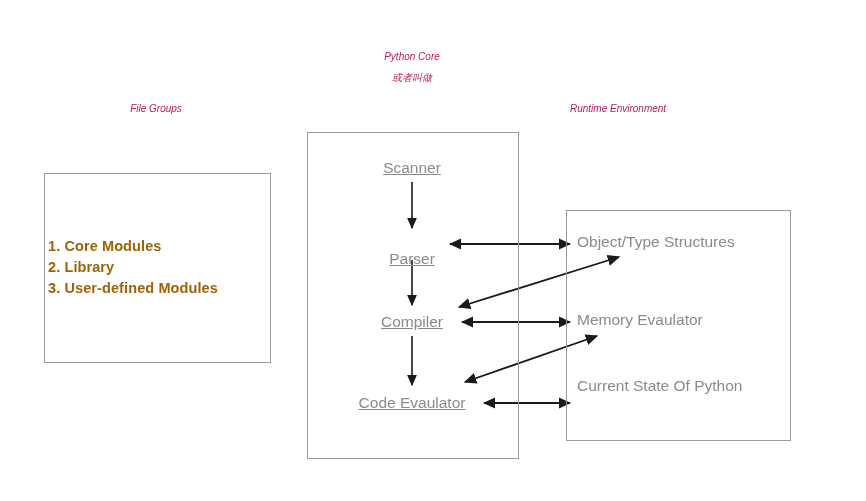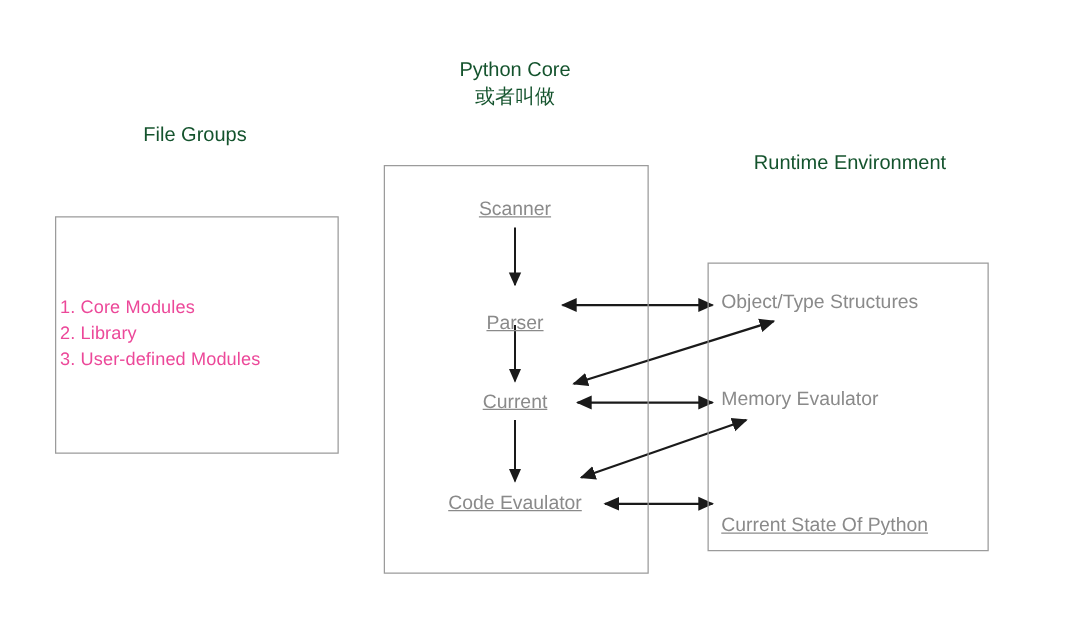--- a/index.html
+++ b/index.html
@@ -19,45 +19,45 @@
   #canvas {
     position: absolute;
     left: 0;
     top: 0;
     width: 866px;
     height: 501px;
   }
 
   .col-title {
     position: absolute;
-    color: #14532d;
-    font-size: 16px;
+    color: #be185d;
+    font-size: 10px;
     line-height: 21px;
     text-align: center;
     white-space: nowrap;
+    font-style: italic;
   }
 
   #title-file-groups {
     left: 56px;
     top: 98px;
     width: 200px;
   }
 
   #title-python-core {
     left: 312px;
     top: 46px;
     width: 200px;
   }
 
   #title-runtime {
     left: 570px;
     top: 98px;
     width: 220px;
-    text-align: center;
-    margin-top: 22px;
+    text-align: left;
   }
 
   .box {
     position: absolute;
     border: 1px solid #9b9b9b;
     background: transparent;
     box-sizing: border-box;
   }
 
   #box-file-groups {
@@ -79,24 +79,24 @@
     top: 210px;
     width: 225px;
     height: 231px;
   }
 
   #file-list {
     position: absolute;
     left: 48px;
     top: 236px;
     width: 222px;
-    color: #ec4899;
+    color: #a16207;
     font-size: 14.5px;
     line-height: 21px;
-    font-weight: 400;
+    font-weight: 700;
     letter-spacing: 0.1px;
   }
   #file-list div { white-space: nowrap; }
 
   .node-label {
     position: absolute;
     color: #8a8a8a;
     font-size: 15.5px;
     line-height: 20px;
     white-space: nowrap;
@@ -114,21 +114,21 @@
   #node-compiler       { top: 312px; }
   #node-code-evaluator { top: 393px; }
 
   
   .runtime-node {
     left: 577px;
     text-align: left;
   }
   #node-object-type   { top: 232px; }
   #node-memory-alloc  { top: 310px; }
-  #node-current-state { top: 411px; text-decoration: underline; }
+  #node-current-state { top: 376px; }
 </style>
 </head>
 <body>
 
 <svg id="canvas" viewBox="0 0 866 501" xmlns="http://www.w3.org/2000/svg">
   <defs>
     <marker id="arrow-end" viewBox="0 0 10 10" refX="9" refY="5" markerWidth="7" markerHeight="7" orient="auto-start-reverse">
       <path d="M 0 0.6 L 10 5 L 0 9.4 z" fill="#1a1a1a"></path>
     </marker>
     <marker id="arrow-start" viewBox="0 0 10 10" refX="9" refY="5" markerWidth="7" markerHeight="7" orient="auto-start-reverse">
@@ -168,18 +168,18 @@
 <div class="box" id="box-runtime"></div>
 
 <div id="file-list">
   <div>1. Core Modules</div>
   <div>2. Library</div>
   <div>3. User-defined Modules</div>
 </div>
 
 <div class="node-label core-node" id="node-scanner">Scanner</div>
 <div class="node-label core-node" id="node-parser">Parser</div>
-<div class="node-label core-node" id="node-compiler">Current</div>
+<div class="node-label core-node" id="node-compiler">Compiler</div>
 <div class="node-label core-node" id="node-code-evaluator">Code Evaulator</div>
 
 <div class="node-label runtime-node" id="node-object-type">Object/Type Structures</div>
 <div class="node-label runtime-node" id="node-memory-alloc">Memory Evaulator</div>
 <div class="node-label runtime-node" id="node-current-state">Current State Of Python</div>
 
 </body></html>

